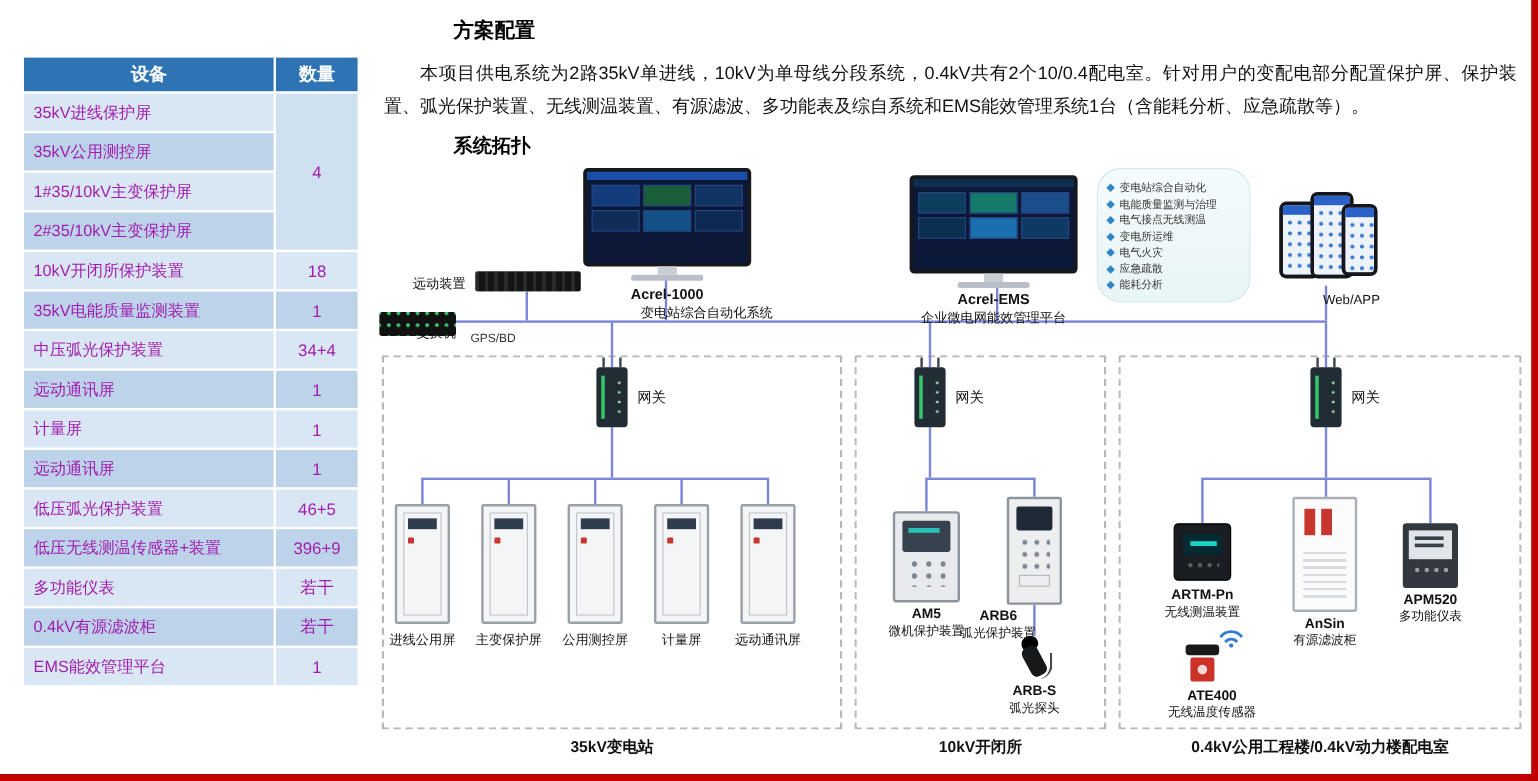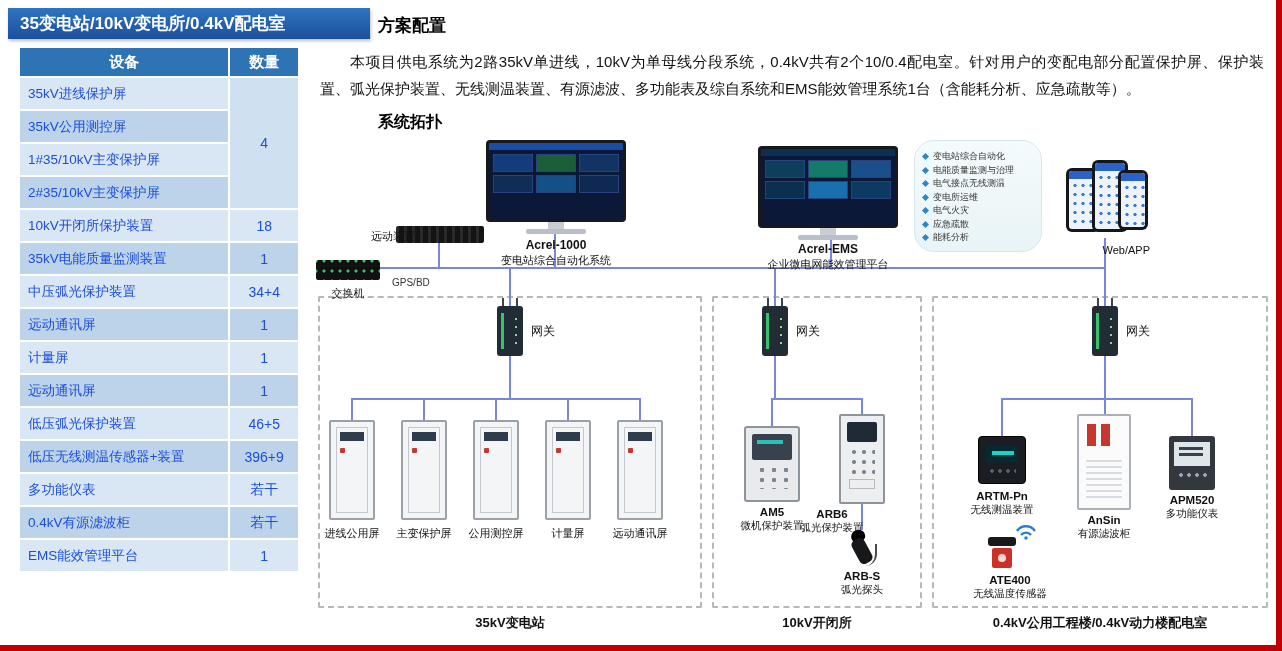--- a/index.html
+++ b/index.html
@@ -14,21 +14,21 @@
   
   .banner { position:absolute; left:8px; top:8px; width:362px; height:31px;
             background:linear-gradient(180deg,#2f74c0,#1b4f9c); color:#fff;
             font-size:17px; font-weight:bold; line-height:31px; padding-left:12px;
             box-shadow:1px 2px 3px rgba(0,0,0,.25); }
 
   
   .equip-table { position:absolute; left:18px; top:46px; width:282px; border-collapse:collapse; z-index:2; }
   .equip-table th { background:#2e74b5; color:#fff; font-size:15px; font-weight:bold;
                     height:30px; border:2px solid #fff; text-align:center; }
-  .equip-table td { font-size:13.5px; color:#1d4ed8; height:33px; border:2px solid #fff; padding-left:8px; }
+  .equip-table td { font-size:13.5px; color:#a21caf; height:33px; border:2px solid #fff; padding-left:8px; }
   .equip-table td.qty { text-align:center; padding-left:0; font-size:14px; }
   .col-dev { width:212px; } .col-qty { width:70px; }
   tr.r-light td { background:#d9e6f3; }
   tr.r-dark td { background:#bcd3ea; }
   td.qty.merged { background:#cfe0f0; }
 
   
   .scheme-title { position:absolute; left:378px; top:14px; font-size:17px; font-weight:bold; color:#000; }
   .scheme-body { position:absolute; left:320px; top:48px; width:944px; font-size:15px; color:#111;
                  line-height:1.8; text-indent:2em; text-align:justify; }
@@ -134,21 +134,20 @@
   .ate-body::after { content:""; position:absolute; left:6px; top:6px; width:8px; height:8px; background:#f3d9d7; border-radius:50%; }
 </style>
 </head>
 <body>
 
 <div class="slide">
 
   <div class="red-bar-right"></div>
   <div class="red-bar-bottom"></div>
 
-  <div class="banner">35变电站/10kV变电所/0.4kV配电室</div>
 
   <table class="equip-table">
     <thead>
       <tr>
         <th class="col-dev">设备</th>
         <th class="col-qty">数量</th>
       </tr>
     </thead>
     <tbody>
       <tr class="r-light">
@@ -255,21 +254,21 @@
           <i class="g4"></i>
           <i class="g5"></i>
           <i class="g6"></i>
         </div>
     </div>
     <div class="mon-neck"></div>
       <div class="mon-base"></div>
   </div>
   <div class="dev-label" style="left:468px; top:238px; width:176px;">
     <div class="dev-name" style="font-size:12px;">Acrel-1000</div>
-    <div class="dev-desc" style="font-size:11px;">变电站综合自动化系统</div>
+    <div class="dev-desc" style="font-size:11px;text-align:right;">变电站综合自动化系统</div>
   </div>
 
   <div class="monitor mon2" style="left:758px; top:146px;">
     <div class="mon-screen">
       <div class="scr-top"></div>
       <div class="scr-grid">
           <i class="g1"></i>
           <i class="g2"></i>
           <i class="g3"></i>
           <i class="g4"></i>
@@ -279,23 +278,23 @@
     </div>
     <div class="mon-neck"></div>
       <div class="mon-base"></div>
   </div>
   <div class="dev-label" style="left:740px; top:242px; width:176px;">
     <div class="dev-name" style="font-size:12px;">Acrel-EMS</div>
     <div class="dev-desc" style="font-size:11px;">企业微电网能效管理平台</div>
   </div>
 
   <div class="rack"></div>
-  <div class="small-label" style="left:344px; top:229px;margin-left:27px;">远动装置</div>
+  <div class="small-label" style="left:344px; top:229px;">远动装置</div>
   <div class="switch"></div>
-  <div class="small-label" style="left:316px; top:286px; width:64px; text-align:center;">交换机</div>
+  <div class="small-label" style="left:316px; top:270px; width:64px; text-align:right;">交换机</div>
   <div class="small-label" style="left:392px; top:277px; font-size:10px; color:#333;">GPS/BD</div>
 
   <div class="phones">
     <div class="phone" style="left:0; top:8px; width:34px; height:64px;">
         <div class="phone-screen">
           <div class="phone-head"></div>
         </div>
       </div>
     <div class="phone" style="left:26px; top:0; width:36px; height:72px;">
         <div class="phone-screen">

